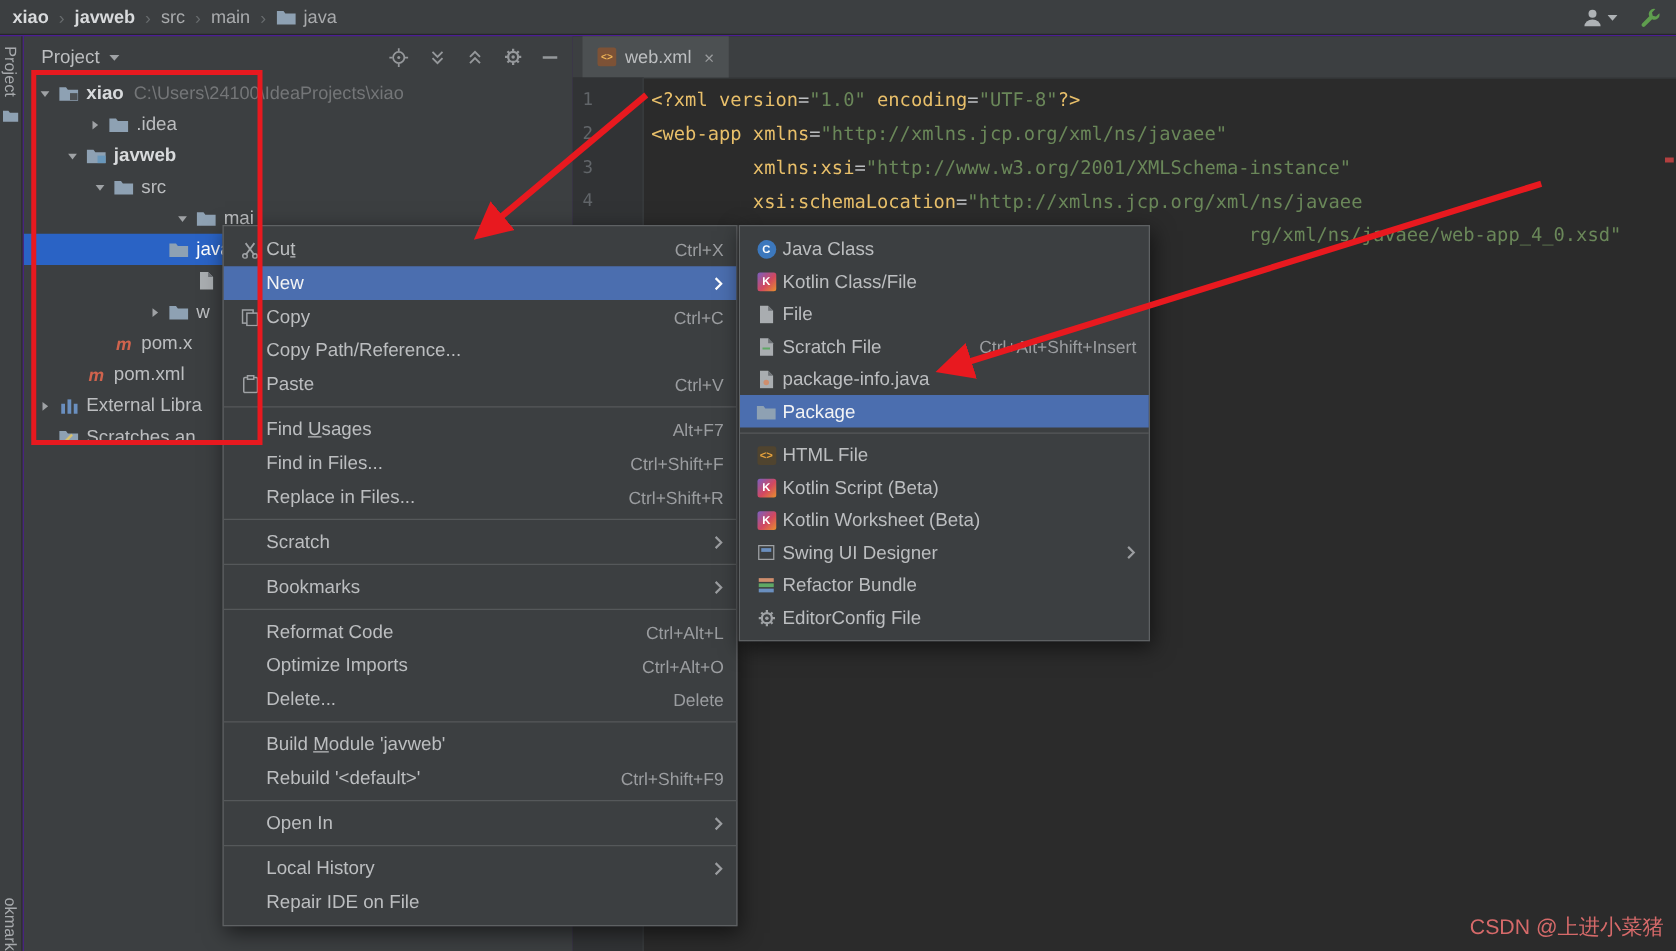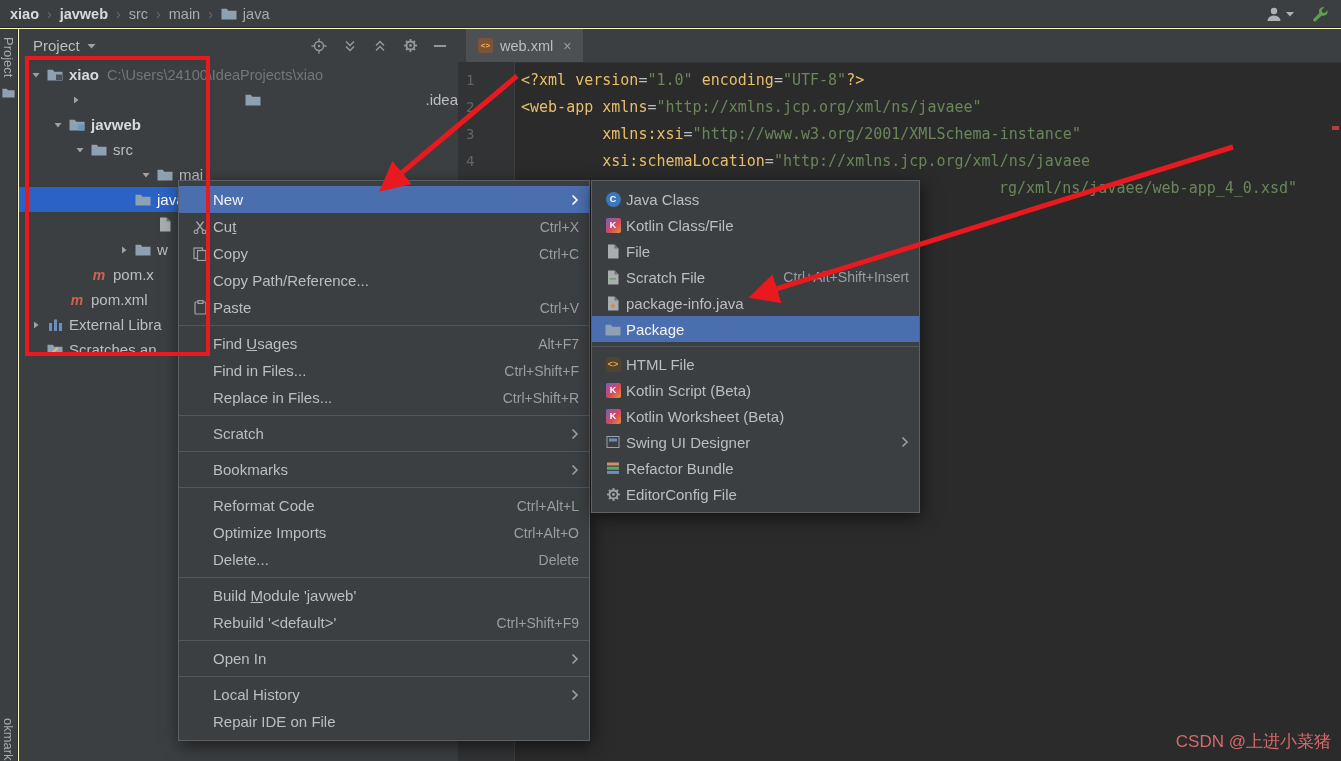--- a/index.html
+++ b/index.html
@@ -1,16 +1,16 @@
 <!DOCTYPE html>
 <html><head>
 <meta charset="utf-8">
 <style>
   html,body{margin:0;padding:0;background:#1e1e1e;}
-  .app{position:relative;width:1341px;height:761px;overflow:hidden;background:#fef9c3;
+  .app{position:relative;width:1341px;height:761px;overflow:hidden;background:#4c1d95;
        font-family:"Liberation Sans",sans-serif;font-size:15px;color:#bcbec0;}
 
   
   .titlebar{position:absolute;left:0;top:0;right:0;height:28px;background:#3c3f41;
             border-bottom:1px solid #262829;display:flex;align-items:center;padding:0 10px;z-index:10;box-sizing:border-box;}
   .breadcrumb{display:flex;align-items:center;gap:8px;font-size:14.5px;color:#a9abad;}
   .bc-item{white-space:nowrap;}
   .bc-bold{font-weight:bold;color:#d8dadc;}
   .bc-sep{color:#686c6e;font-size:14px;}
   .bc-ic{display:inline-flex;margin-right:-2px;}
@@ -194,21 +194,21 @@
           </span>
           <span class="tree-ic">
             <svg width="16" height="13" viewBox="0 0 16 13">
               <path d="M.5 1.8h5.3l1.5 1.9h8.2v8.8H.5z" fill="#8ea1b3"></path>
               <rect x="9" y="6.5" width="6" height="5.5" fill="#4d5154"></rect>
             </svg>
           </span>
           <span class="tree-label bold">xiao</span>
           <span class="tree-path">C:\Users\24100\IdeaProjects\xiao</span>
         </div>
-        <div class="tree-row" style="padding-left: 48px; justify-content: space-between;">
+        <div class="tree-row" style="padding-left: 48px;">
           <span class="tree-chev">
             <svg width="10" height="10" viewBox="0 0 10 10">
               <path d="M3 1.5v7L7.5 5z" fill="#9fa2a5"></path>
             </svg>
           </span>
           <span class="tree-ic">
             <svg width="16" height="13" viewBox="0 0 16 13">
               <path d="M.5 1.8h5.3l1.5 1.9h8.2v8.8H.5z" fill="#8ea1b3"></path>
             </svg>
           </span>
@@ -348,41 +348,41 @@
       <div class="code-line"><span class="tok-tag">&lt;?xml</span><span class="tok-plain"> </span><span class="tok-attr">version</span><span class="tok-eq">=</span><span class="tok-str">"1.0"</span><span class="tok-plain"> </span><span class="tok-attr">encoding</span><span class="tok-eq">=</span><span class="tok-str">"UTF-8"</span><span class="tok-tag">?&gt;</span></div>
           <div class="code-line"><span class="tok-tag">&lt;web-app</span><span class="tok-plain"> </span><span class="tok-attr">xmlns</span><span class="tok-eq">=</span><span class="tok-str">"http://xmlns.jcp.org/xml/ns/javaee"</span></div>
           <div class="code-line"><span class="tok-plain">         </span><span class="tok-attr">xmlns:xsi</span><span class="tok-eq">=</span><span class="tok-str">"http://www.w3.org/2001/XMLSchema-instance"</span></div>
           <div class="code-line"><span class="tok-plain">         </span><span class="tok-attr">xsi:schemaLocation</span><span class="tok-eq">=</span><span class="tok-str">"http://xmlns.jcp.org/xml/ns/javaee</span></div>
         </div>
     </div>
   </div>
   <div class="stripe-mark"></div>
 
   <div id="context-menu" class="menu">
-      <div class="menu-item selected">
-        <span class="mi-icon"></span>
-        <span class="mi-label">New</span>
-        <span class="mi-space"></span>
-        <span class="mi-arrow">
-          <svg width="8" height="12" viewBox="0 0 8 12">
-            <path d="M1.5 1.5 6 6 1.5 10.5" fill="none" stroke="currentColor" stroke-width="1.7"></path>
-          </svg>
-        </span>
-      </div>
       <div class="menu-item">
         <span class="mi-icon">
           <svg width="14" height="14" viewBox="0 0 14 14">
             <path d="M3.5 1.5L10.5 11M10.5 1.5L3.5 11" stroke="#9fa2a5" stroke-width="1.4" fill="none"></path>
             <circle cx="3" cy="11.8" r="1.8" fill="none" stroke="#9fa2a5" stroke-width="1.2"></circle>
             <circle cx="11" cy="11.8" r="1.8" fill="none" stroke="#9fa2a5" stroke-width="1.2"></circle>
           </svg>
         </span>
         <span class="mi-label">Cu<u>t</u></span>
         <span class="mi-space"></span>
         <span class="mi-shortcut">Ctrl+X</span>
+      </div>
+      <div class="menu-item selected">
+        <span class="mi-icon"></span>
+        <span class="mi-label">New</span>
+        <span class="mi-space"></span>
+        <span class="mi-arrow">
+          <svg width="8" height="12" viewBox="0 0 8 12">
+            <path d="M1.5 1.5 6 6 1.5 10.5" fill="none" stroke="currentColor" stroke-width="1.7"></path>
+          </svg>
+        </span>
       </div>
       <div class="menu-item">
         <span class="mi-icon">
           <svg width="14" height="14" viewBox="0 0 14 14">
             <rect x="1" y="1" width="8.5" height="10.5" fill="none" stroke="#9fa2a5" stroke-width="1.2"></rect>
             <rect x="4.5" y="3.5" width="8.5" height="10" fill="#3c3f41" stroke="#9fa2a5" stroke-width="1.2"></rect>
           </svg>
         </span>
         <span class="mi-label">Copy</span>
         <span class="mi-space"></span>

